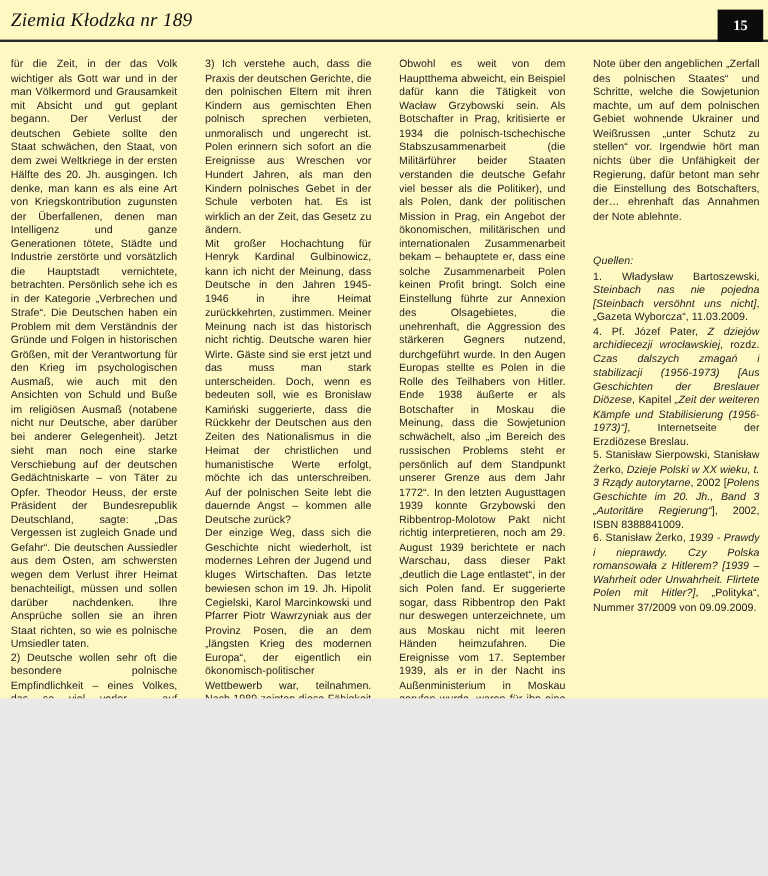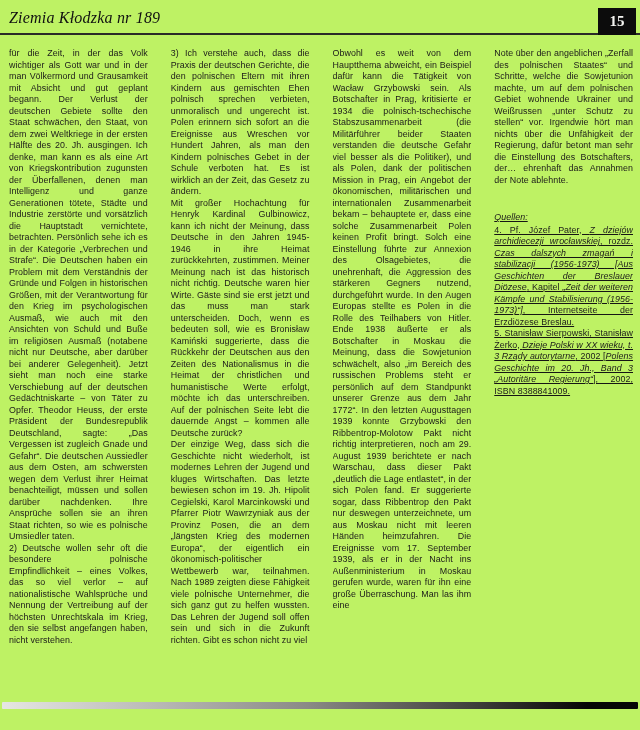--- a/index.html
+++ b/index.html
@@ -1,20 +1,20 @@
 <!DOCTYPE html>
 <html lang="de"><head>
 <meta charset="utf-8">
 <style>
   html, body { margin: 0; padding: 0; background: #e9e9e7; }
   .page {
     position: relative;
     width: 640px;
-    height: 730px;
-    background: #bef264;
+    height: 582px;
+    background: #fef9c3;
     overflow: hidden;
     font-family: "Liberation Sans", sans-serif;
     color: #161614;
   }
   
   .hdr {
     position: absolute;
     top: 6px; left: 0; right: 0;
     height: 30px;
   }
@@ -35,21 +35,21 @@
     background: #2a2a28;
   }
   .pagenum-box {
     position: absolute;
     right: 4px; top: 2px;
     width: 38px; height: 27px;
     background: #0c0c0c;
     color: #f5f5f2;
     font-family: "Liberation Serif", serif;
     font-weight: bold;
-    font-size: 15px;
+    font-size: 12px;
     display: flex;
     align-items: center;
     justify-content: center;
   }
   
   .cols {
     position: absolute;
     top: 48px; left: 0; right: 0;
     display: flex;
     gap: 23px;
@@ -63,21 +63,21 @@
     overflow: hidden;
   }
   .body-par {
     margin: 0;
     font-size: 8.9px;
     line-height: 11.5px;
     text-align: justify;
     letter-spacing: 0.05px;
     color: #1b1b19;
   }
-  .sources { margin-top: 26px; text-decoration: underline; }
+  .sources { margin-top: 26px; }
   .sources-label {
     font-style: italic;
     margin-bottom: 1px;
   }
   .source-entry { }
   .italic { font-style: italic; }
   
   .bottom-bar {
     position: absolute;
     left: 2px; right: 2px; top: 702px;
@@ -110,22 +110,24 @@
     <div class="col">
         <p class="body-par">Obwohl es weit von dem Hauptthema abweicht, ein Beispiel dafür kann die Tätigkeit von Wacław Grzybowski sein. Als Botschafter in Prag, kritisierte er 1934 die polnisch-tschechische Stabszusammenarbeit (die Militärführer beider Staaten verstanden die deutsche Gefahr viel besser als die Politiker), und als Polen, dank der politischen Mission in Prag, ein Angebot der ökonomischen, militärischen und internationalen Zusammenarbeit bekam – behauptete er, dass eine solche Zusammenarbeit Polen keinen Profit bringt. Solch eine Einstellung führte zur Annexion des Olsagebietes, die unehrenhaft, die Aggression des stärkeren Gegners nutzend, durchgeführt wurde. In den Augen Europas stellte es Polen in die Rolle des Teilhabers von Hitler. Ende 1938 äußerte er als Botschafter in Moskau die Meinung, dass die Sowjetunion schwächelt, also „im Bereich des russischen Problems steht er persönlich auf dem Standpunkt unserer Grenze aus dem Jahr 1772“. In den letzten Augusttagen 1939 konnte Grzybowski den Ribbentrop-Molotow Pakt nicht richtig interpretieren, noch am 29. August 1939 berichtete er nach Warschau, dass dieser Pakt „deutlich die Lage entlastet“, in der sich Polen fand. Er suggerierte sogar, dass Ribbentrop den Pakt nur deswegen unterzeichnete, um aus Moskau nicht mit leeren Händen heimzufahren. Die Ereignisse vom 17. September 1939, als er in der Nacht ins Außenministerium in Moskau gerufen wurde, waren für ihn eine große Überraschung. Man las ihm eine</p>
       </div>
     <div class="col">
       <div>
           <p class="body-par">Note über den angeblichen „Zerfall des polnischen Staates“ und Schritte, welche die Sowjetunion machte, um auf dem polnischen Gebiet wohnende Ukrainer und Weißrussen „unter Schutz zu stellen“ vor. Irgendwie hört man nichts über die Unfähigkeit der Regierung, dafür betont man sehr die Einstellung des Botschafters, der… ehrenhaft das Annahmen der Note ablehnte.</p>
         </div>
       <div class="sources">
         <p class="body-par sources-label">Quellen:</p>
         <div>
+            <p class="body-par source-entry"><span>1. Władysław Bartoszewski, </span><span class="italic">Steinbach nas nie pojedna [Steinbach versöhnt uns nicht]</span><span>, „Gazeta Wyborcza“, 11.03.2009.</span></p>
             <p class="body-par source-entry"><span>4. Pf. Józef Pater, </span><span class="italic">Z dziejów archidiecezji wrocławskiej</span><span>, rozdz. </span><span class="italic">Czas dalszych zmagań i stabilizacji (1956-1973) [Aus Geschichten der Breslauer Diözese</span><span>, Kapitel </span><span class="italic">„Zeit der weiteren Kämpfe und Stabilisierung (1956-1973)“]</span><span>, Internetseite der Erzdiözese Breslau.</span></p>
             <p class="body-par source-entry"><span>5. Stanisław Sierpowski, Stanisław Żerko, </span><span class="italic">Dzieje Polski w XX wieku, t. 3 Rządy autorytarne</span><span>, 2002 [</span><span class="italic">Polens Geschichte im 20. Jh., Band 3 „Autoritäre Regierung“</span><span>], 2002, ISBN 8388841009.</span></p>
+            <p class="body-par source-entry"><span>6. Stanisław Żerko, </span><span class="italic">1939 - Prawdy i nieprawdy. Czy Polska romansowała z Hitlerem? [1939 – Wahrheit oder Unwahrheit. Flirtete Polen mit Hitler?]</span><span>, „Polityka“, Nummer 37/2009 von 09.09.2009.</span></p>
           </div>
       </div>
     </div>
   </main>
 
   <div class="bottom-bar"></div>
 
 </div>
 
 </body></html>

